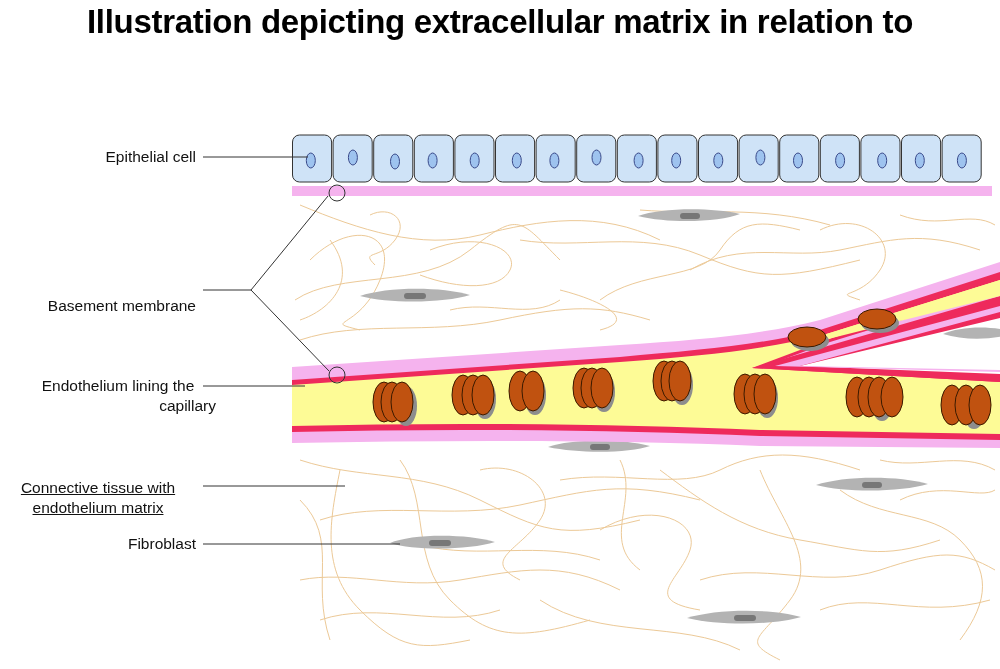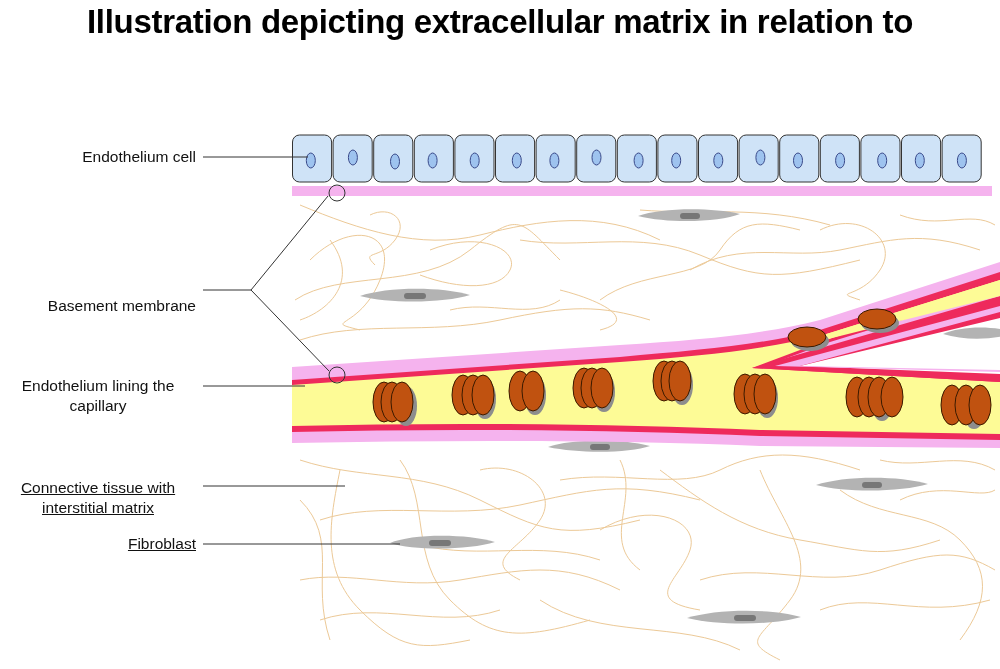--- a/index.html
+++ b/index.html
@@ -219,23 +219,23 @@
     <line x1="251" y1="290" x2="328" y2="196"></line>
     <line x1="251" y1="290" x2="329" y2="371"></line>
     <circle cx="337" cy="193" r="8" stroke="#333"></circle>
     <circle cx="337" cy="375" r="8" stroke="#333"></circle>
     <line x1="203" y1="386" x2="305" y2="386"></line>
     <line x1="203" y1="486" x2="345" y2="486"></line>
     <line x1="203" y1="544" x2="400" y2="544"></line>
   </g>
 </svg>
 
-<div class="label" style="left:20px; top:147px; width:176px;">Endothelium cell</div>
+<div class="label" style="left:20px; top:147px; width:176px;">Epithelial cell</div>
 <div class="label" style="left:0px; top:296px; width:196px;">Basement membrane</div>
-<div class="label" style="left:0px; top:376px; width:196px; text-align:center;">
+<div class="label" style="left:0px; top:376px; width:196px; text-align:center;padding-left:20px;">
   <span style="display:block;">Endothelium lining the</span>
-  <span style="display:block;">capillary</span>
+  <span style="display:block;text-align:right;">capillary</span>
 </div>
 <div class="label" style="left:0px; top:478px; width:196px; text-align:center;text-decoration:underline;">
   <span style="display:block;">Connective tissue with</span>
-  <span style="display:block;">interstitial matrix</span>
+  <span style="display:block;">endothelium matrix</span>
 </div>
-<div class="label" style="left:20px; top:534px; width:176px;text-decoration:underline;">Fibroblast</div>
+<div class="label" style="left:20px; top:534px; width:176px;">Fibroblast</div>
 
 </body></html>

